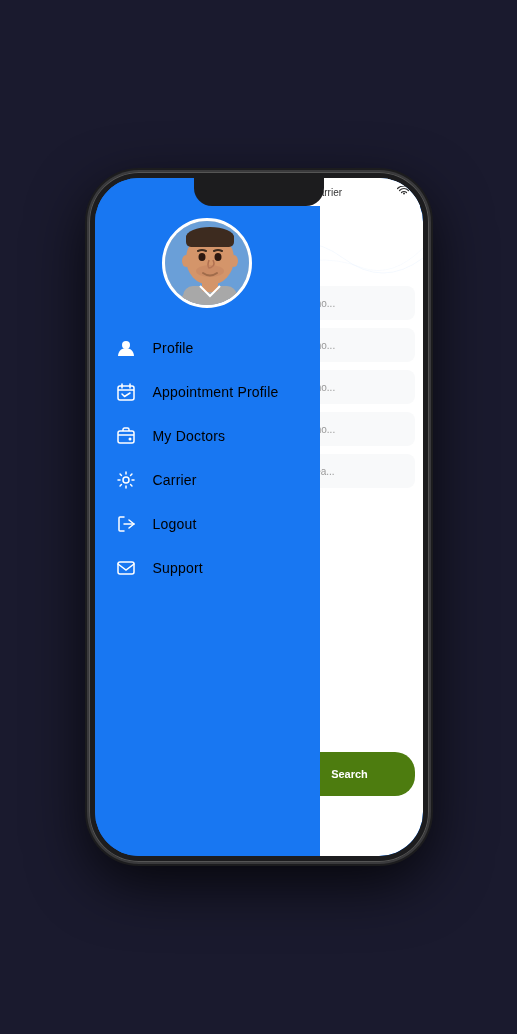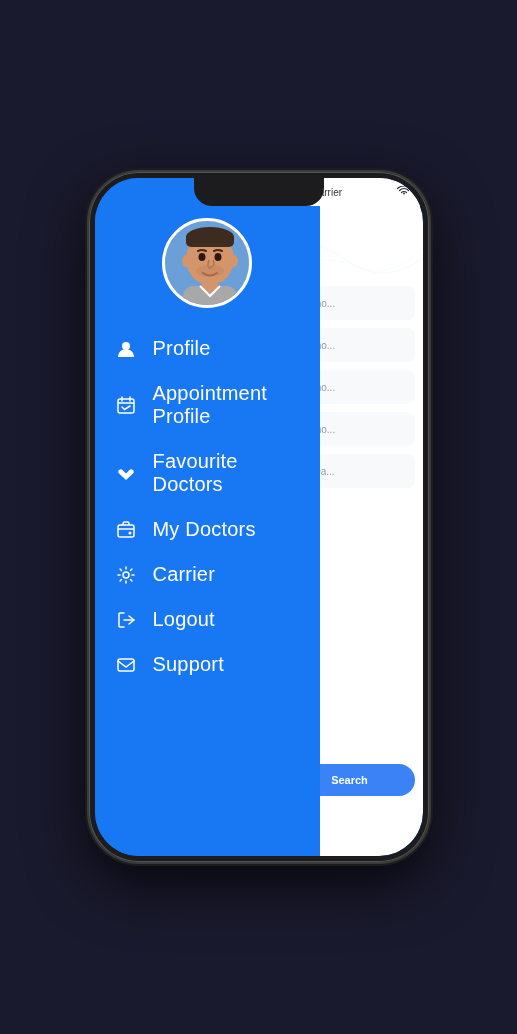--- a/index.html
+++ b/index.html
@@ -176,22 +176,22 @@
       height: 22px;
       display: flex;
       align-items: center;
       justify-content: center;
       color: white;
       font-size: 16px;
       flex-shrink: 0;
     }
 
     .menu-label {
-      color: #ffffff;
-      font-size: 20px;
+      color: #000000;
+      font-size: 14px;
       font-weight: 500;
       letter-spacing: 0.2px;
     }
 
     
     .right-panel {
       position: absolute;
       top: 0;
       right: 0;
       width: 160px;
@@ -253,23 +253,23 @@
     .filter-text {
       font-size: 10px;
       color: #999;
     }
 
     
     .blue-btn {
       position: absolute;
       bottom: 60px;
       right: 8px;
-      background: #3b82f6;
+      background: #4d7c0f;
       color: white;
-      padding: 10px 20px;
+      padding: 16px 20px;
       border-radius: 20px;
       font-size: 11px;
       font-weight: 600;
       width: 130px;
       text-align: center;
     }
 
     .map-bg {
       position: absolute;
       top: 30px;
@@ -365,28 +365,20 @@
             <svg width="18" height="18" viewBox="0 0 18 18" fill="none">
               <rect x="1" y="3" width="16" height="14" rx="2" stroke="white" stroke-width="1.5" fill="none"></rect>
               <path d="M5 1v4M13 1v4" stroke="white" stroke-width="1.5" stroke-linecap="round"></path>
               <path d="M1 7h16" stroke="white" stroke-width="1.5"></path>
               <path d="M5 11l2.5 2.5L13 10" stroke="white" stroke-width="1.5" stroke-linecap="round" stroke-linejoin="round"></path>
             </svg>
           </div>
           <span class="menu-label">Appointment Profile</span>
         </li>
 
-        <li class="menu-item">
-          <div class="menu-icon">
-            <svg width="18" height="18" viewBox="0 0 18 18" fill="white">
-              <path d="M9 16L2 9.5C1 8.5 1 7 2 6c1-1 2.5-1 3.5 0L9 9.5 12.5 6c1-1 2.5-1 3.5 0s1 2.5 0 3.5L9 16z"></path>
-            </svg>
-          </div>
-          <span class="menu-label">Favourite Doctors</span>
-        </li>
 
         <li class="menu-item">
           <div class="menu-icon">
             <svg width="18" height="18" viewBox="0 0 18 18" fill="none">
               <rect x="1" y="4" width="16" height="12" rx="2" stroke="white" stroke-width="1.5" fill="none"></rect>
               <path d="M1 8h16" stroke="white" stroke-width="1.5"></path>
               <path d="M12 4V2.5A1.5 1.5 0 0 0 10.5 1h-3A1.5 1.5 0 0 0 6 2.5V4" stroke="white" stroke-width="1.5"></path>
               <circle cx="13" cy="12" r="1.5" fill="white"></circle>
             </svg>
           </div>

